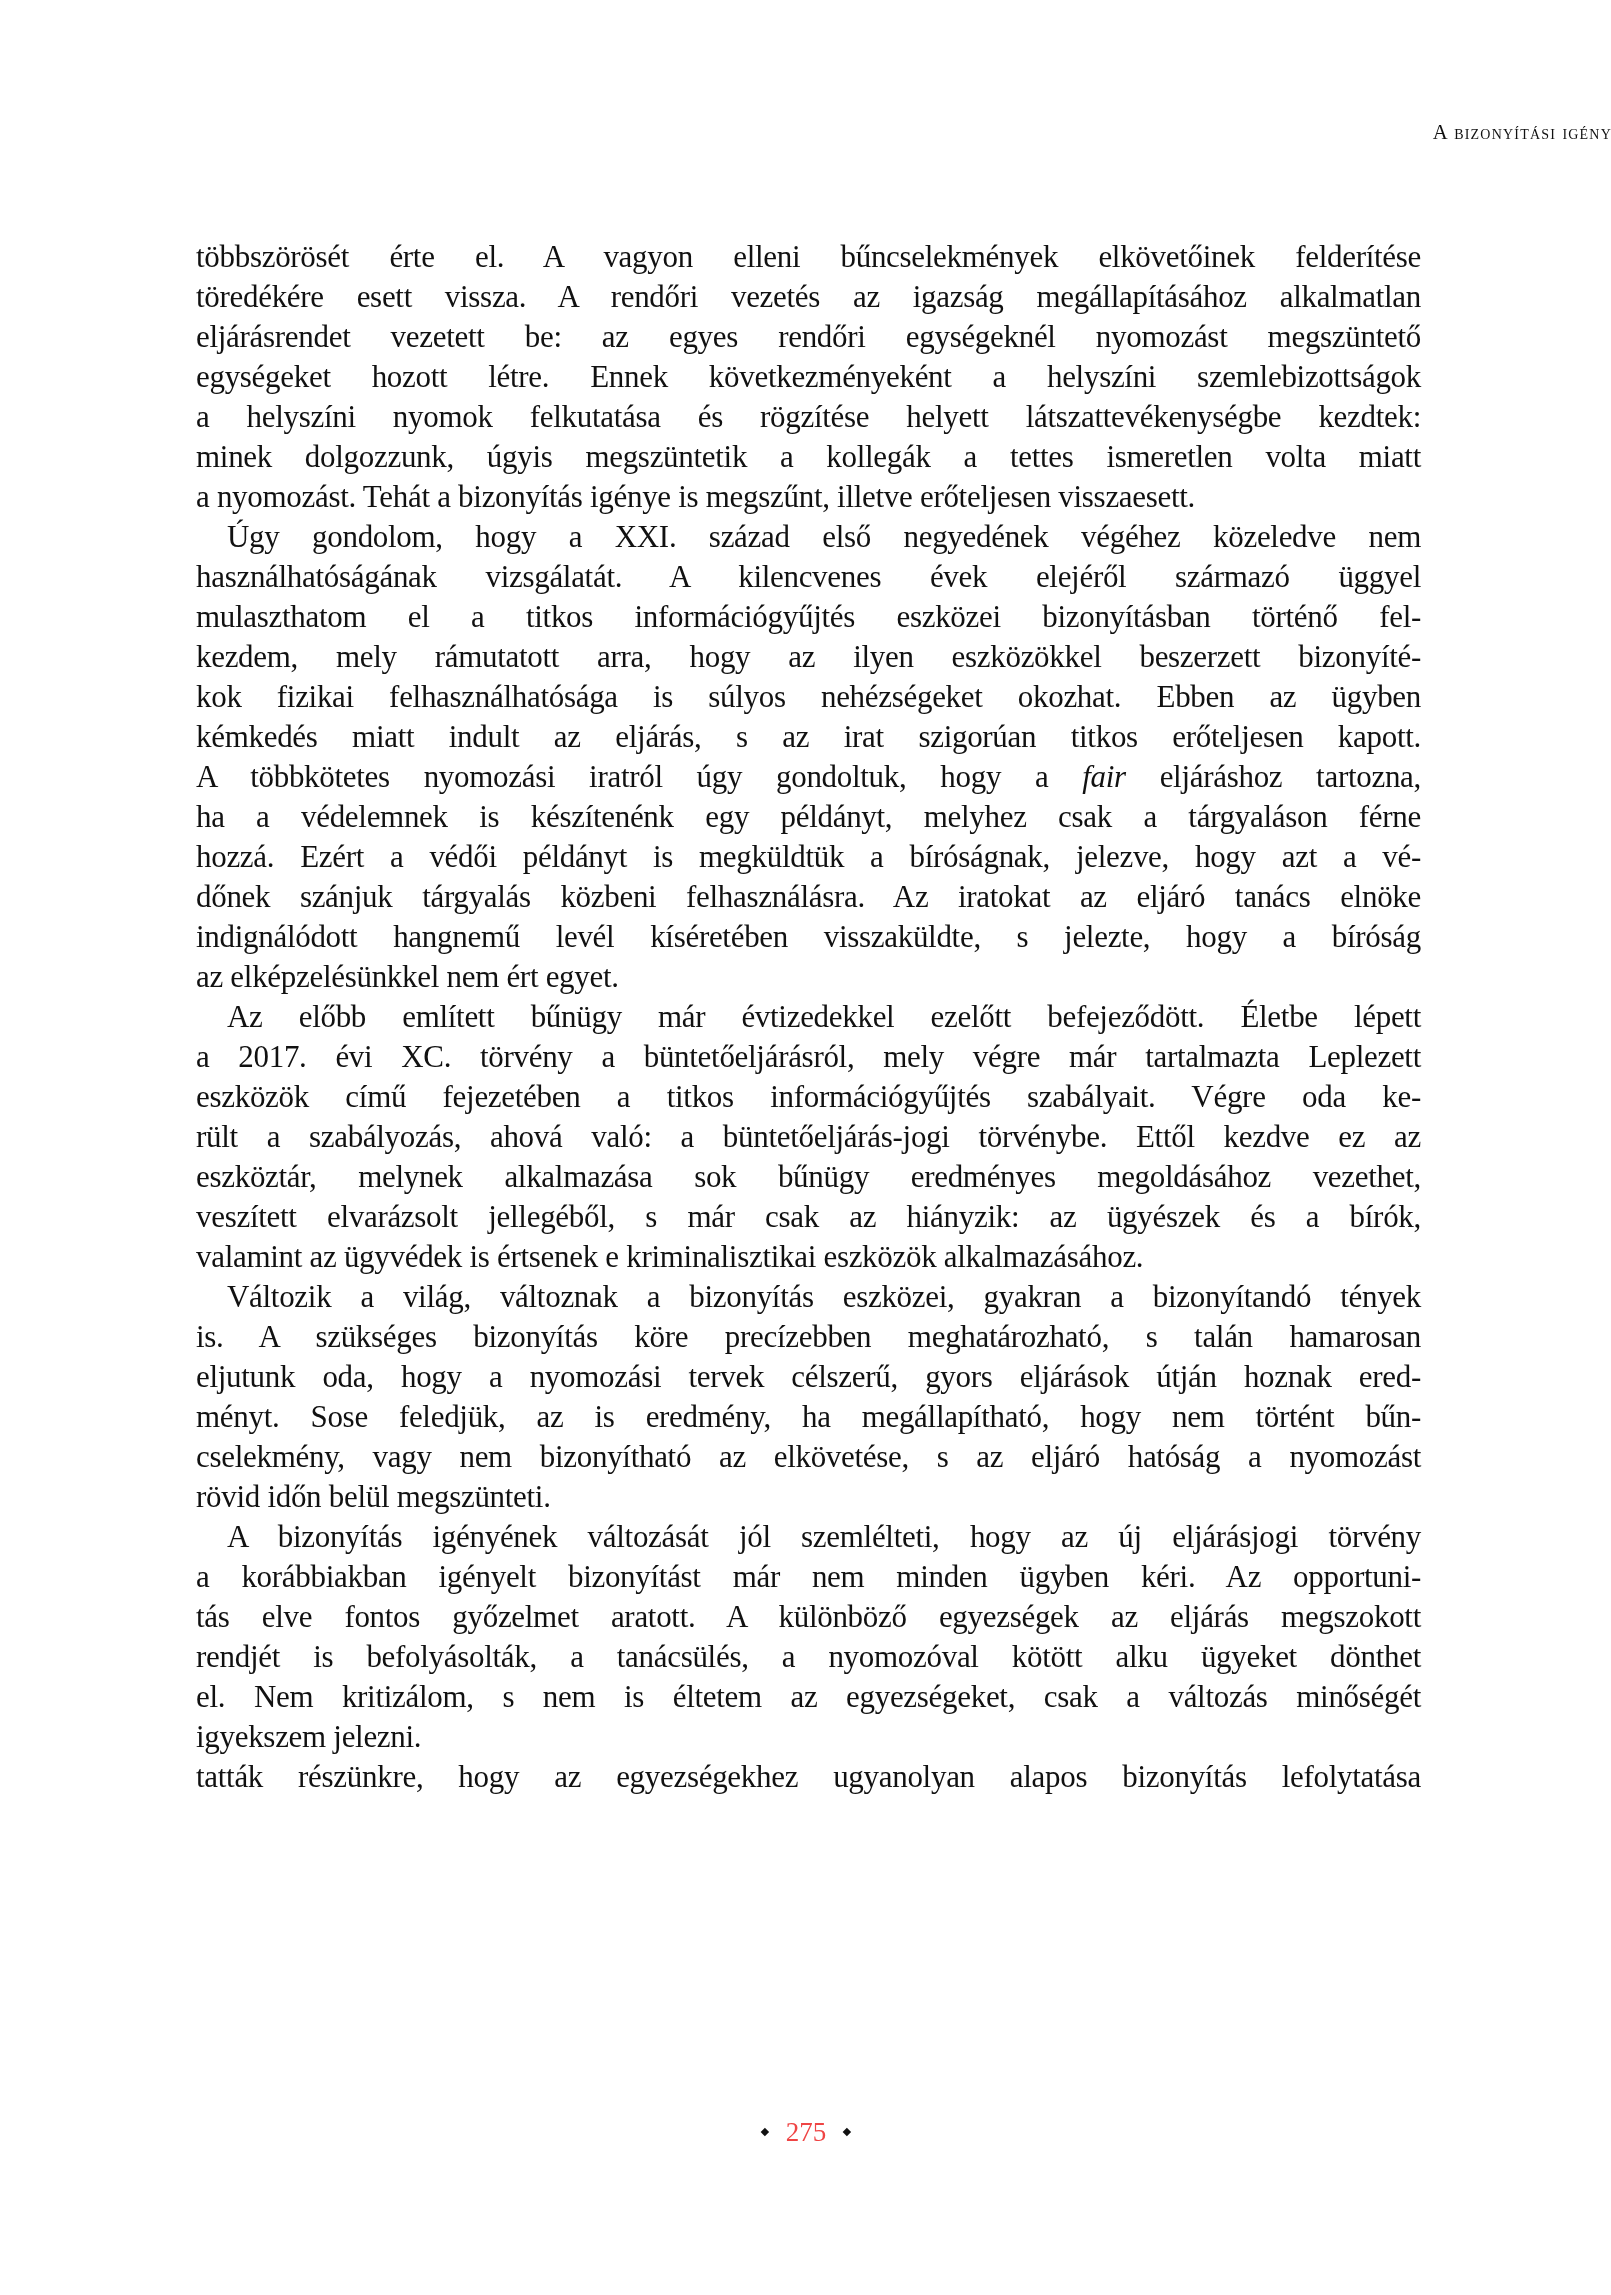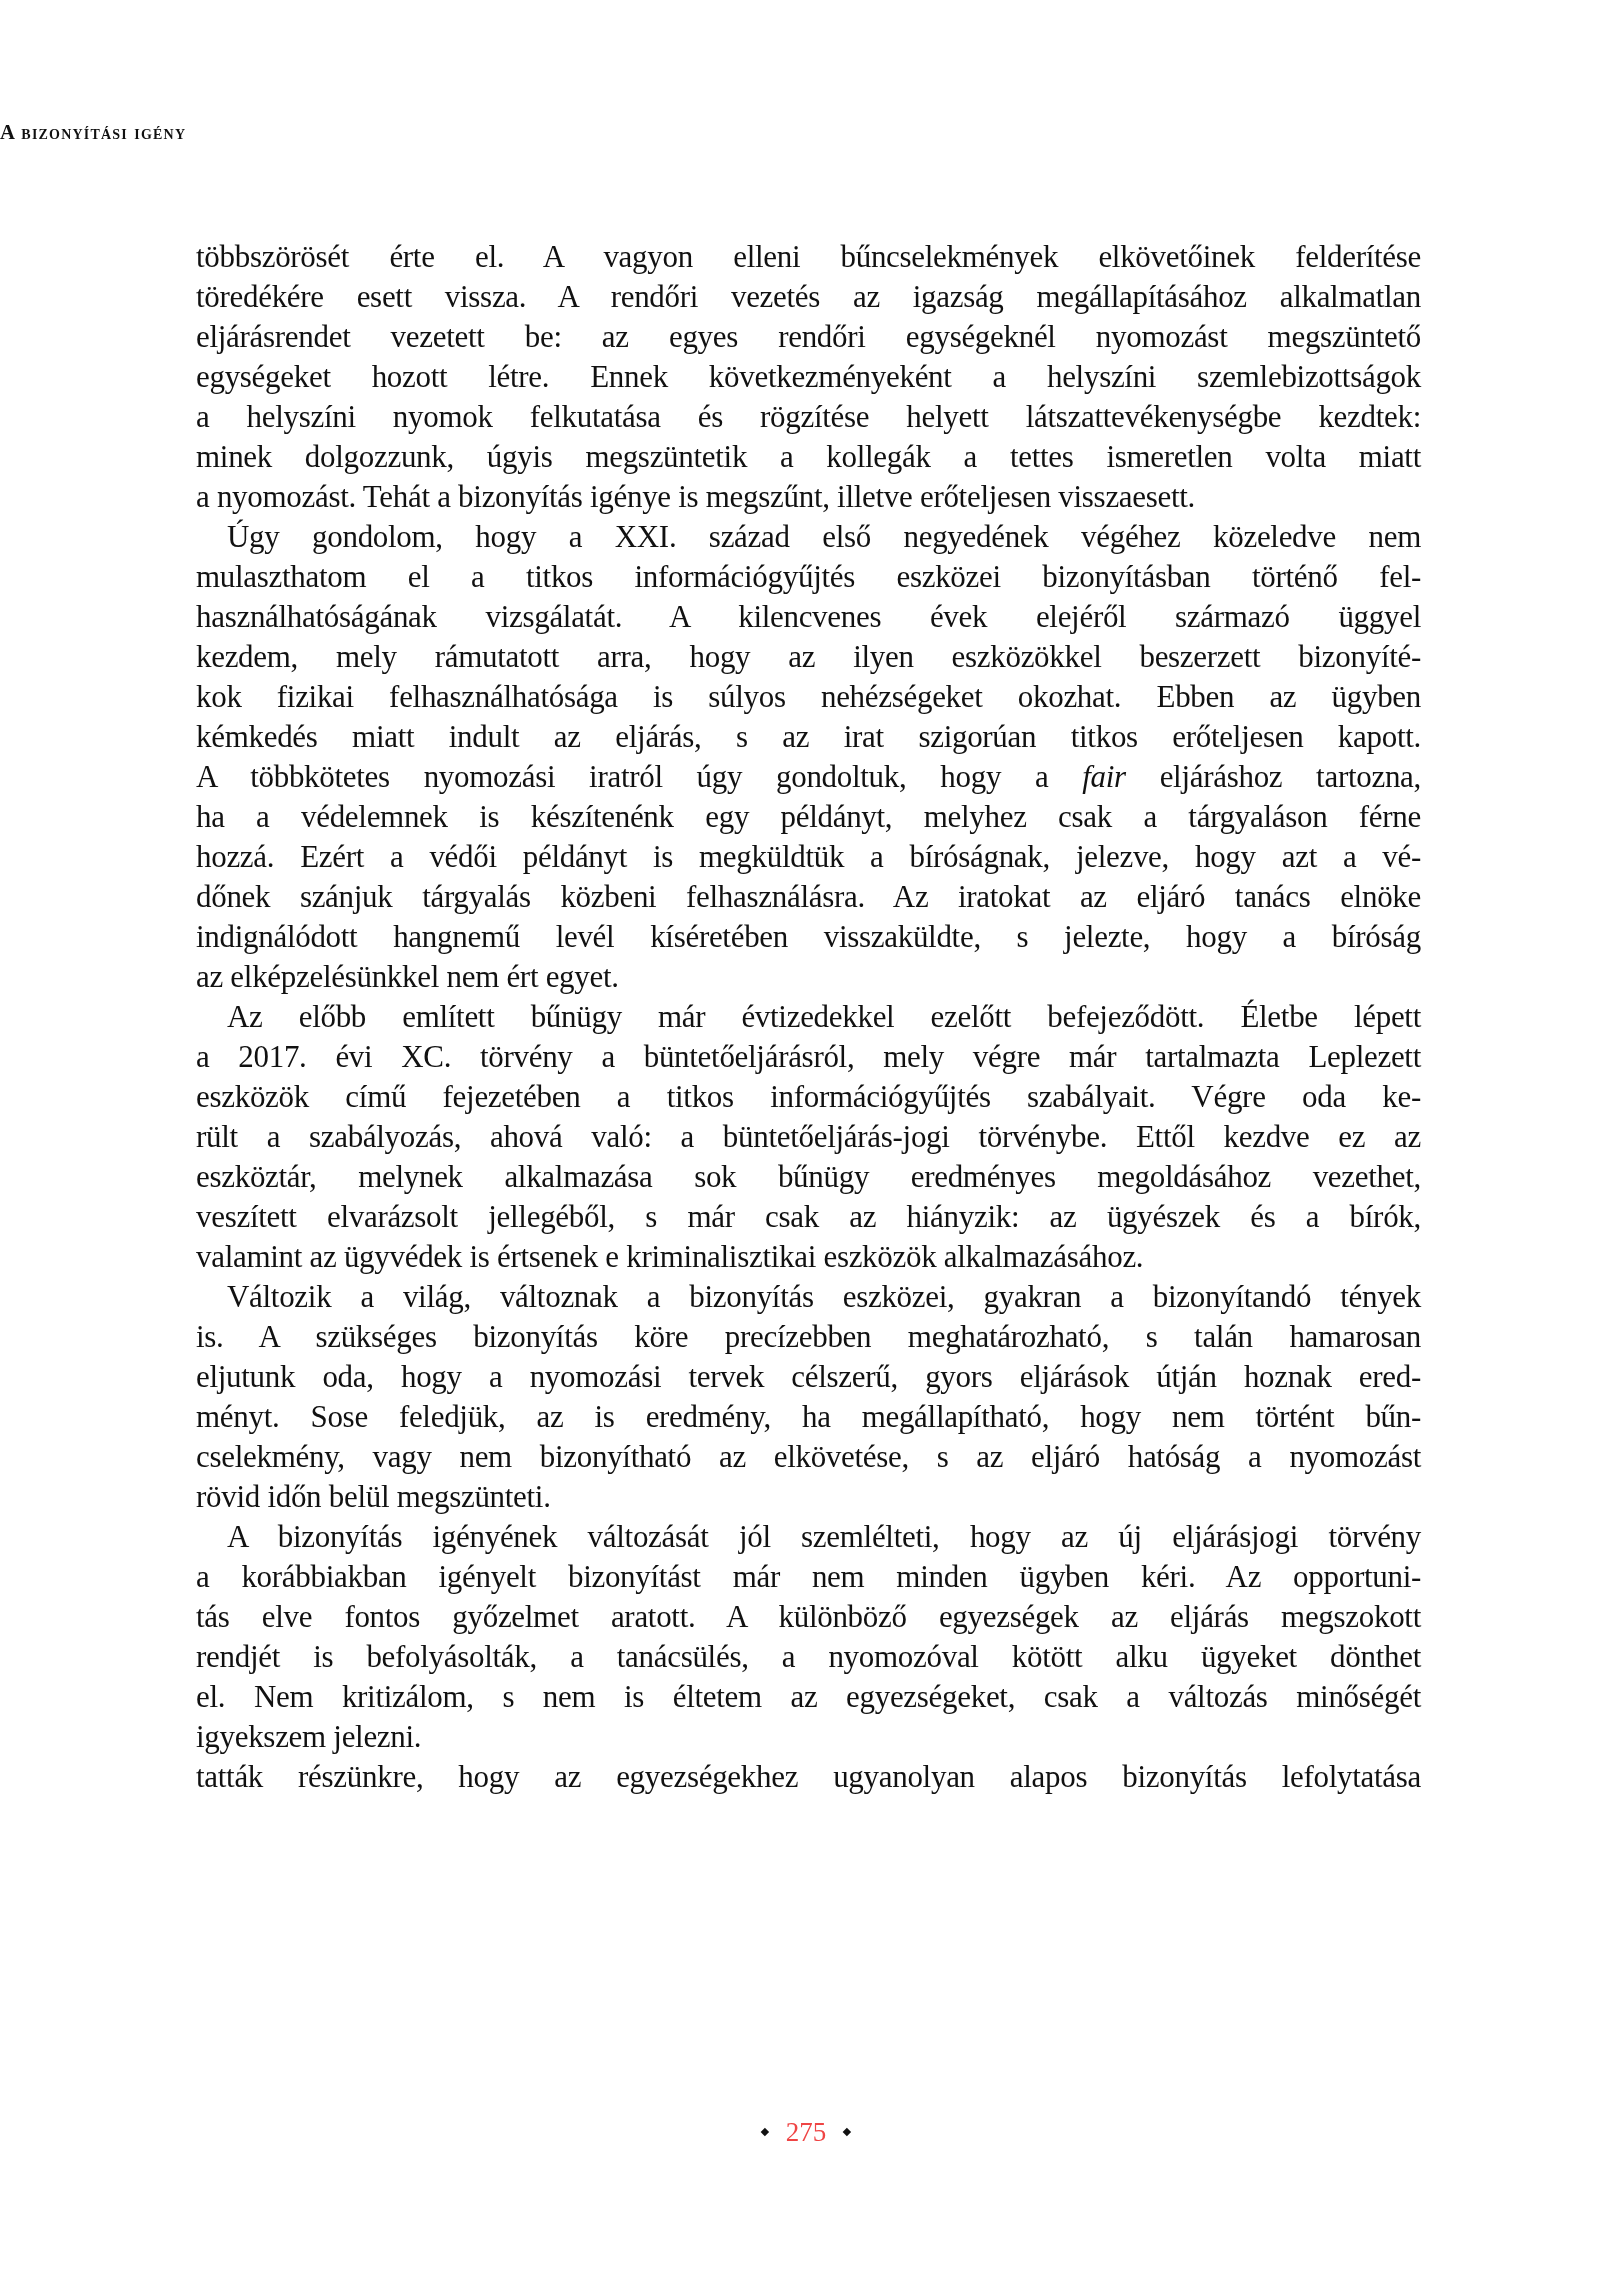--- a/index.html
+++ b/index.html
@@ -13,26 +13,25 @@
     position: relative;
     overflow: hidden;
     font-family: "Liberation Serif", "DejaVu Serif", serif;
     color: #111111;
   }
   .running-head {
     position: absolute;
     top: 121px;
     left: 0;
     width: 1612px;
-    text-align: left;
+    text-align: right;
     font-size: 20.7px;
     font-variant: small-caps;
     letter-spacing: 1.2px;
     color: #111;
-    font-weight: bold;
   }
   .text-block {
     position: absolute;
     top: 197px;
     left: 196px;
     width: 1225px;
     margin-top: 40px;
   }
   .line {
     display: block;
@@ -83,22 +82,22 @@
       <span class="line">többszörösét érte el. A vagyon elleni bűncselekmények elkövetőinek felderítése</span>
       <span class="line">töredékére esett vissza. A rendőri vezetés az igazság megállapításához alkalmatlan</span>
       <span class="line">eljárásrendet vezetett be: az egyes rendőri egységeknél nyomozást megszüntető</span>
       <span class="line">egységeket hozott létre. Ennek következményeként a helyszíni szemlebizottságok</span>
       <span class="line">a helyszíni nyomok felkutatása és rögzítése helyett látszattevékenységbe kezdtek:</span>
       <span class="line">minek dolgozzunk, úgyis megszüntetik a kollegák a tettes ismeretlen volta miatt</span>
       <span class="line last">a nyomozást. Tehát a bizonyítás igénye is megszűnt, illetve erőteljesen visszaesett.</span>
     </div>
     <div>
       <span class="line indent">Úgy gondolom, hogy a XXI. század első negyedének végéhez közeledve nem</span>
+      <span class="line">használhatóságának vizsgálatát. A kilencvenes évek elejéről származó üggyel</span>
       <span class="line">mulaszthatom el a titkos információgyűjtés eszközei bizonyításban történő fel-</span>
-      <span class="line">használhatóságának vizsgálatát. A kilencvenes évek elejéről származó üggyel</span>
       <span class="line">kezdem, mely rámutatott arra, hogy az ilyen eszközökkel beszerzett bizonyíté-</span>
       <span class="line">kok fizikai felhasználhatósága is súlyos nehézségeket okozhat. Ebben az ügyben</span>
       <span class="line">kémkedés miatt indult az eljárás, s az irat szigorúan titkos erőteljesen kapott.</span>
       <span class="line">A többkötetes nyomozási iratról úgy gondoltuk, hogy a <em>fair</em> eljáráshoz tartozna,</span>
       <span class="line">ha a védelemnek is készítenénk egy példányt, melyhez csak a tárgyaláson férne</span>
       <span class="line">hozzá. Ezért a védői példányt is megküldtük a bíróságnak, jelezve, hogy azt a vé-</span>
       <span class="line">dőnek szánjuk tárgyalás közbeni felhasználásra. Az iratokat az eljáró tanács elnöke</span>
       <span class="line">indignálódott hangnemű levél kíséretében visszaküldte, s jelezte, hogy a bíróság</span>
       <span class="line last">az elképzelésünkkel nem ért egyet.</span>
     </div>

